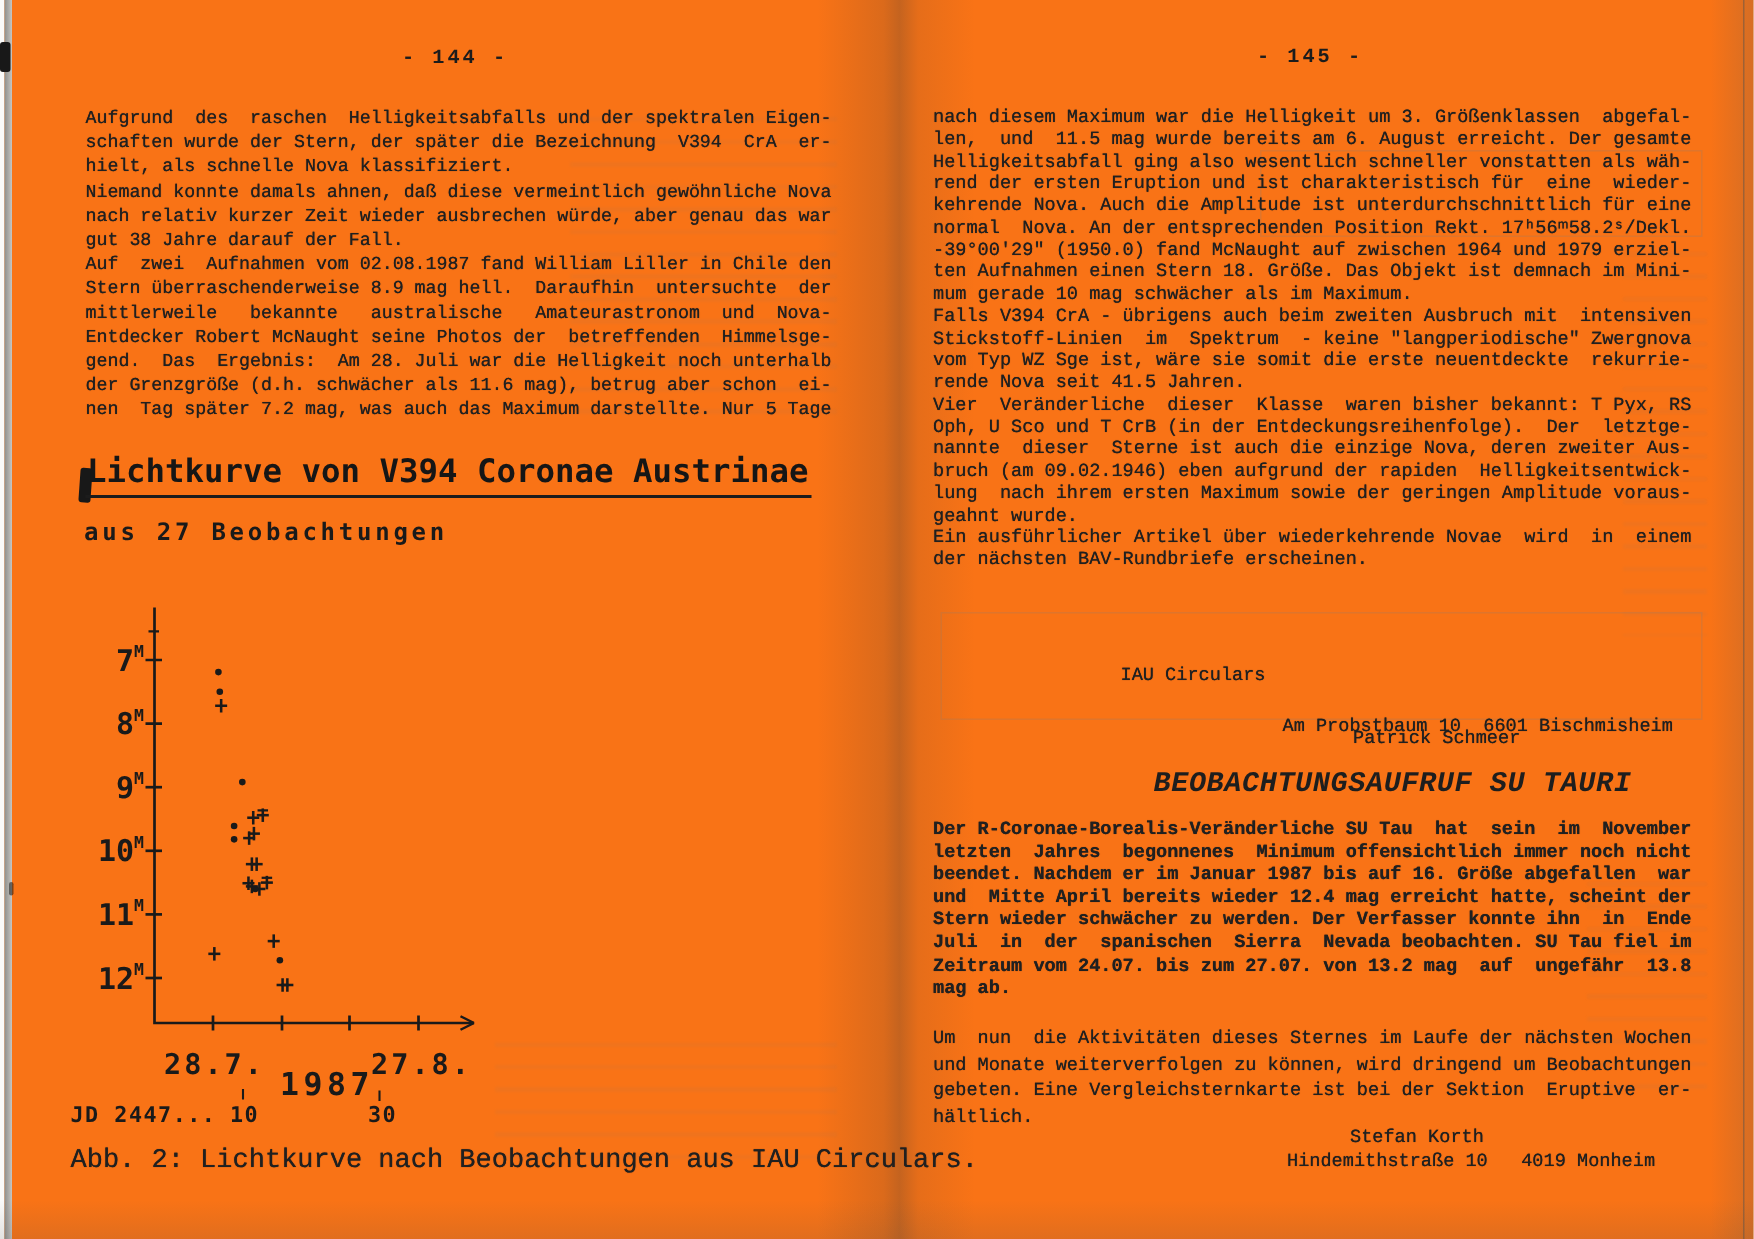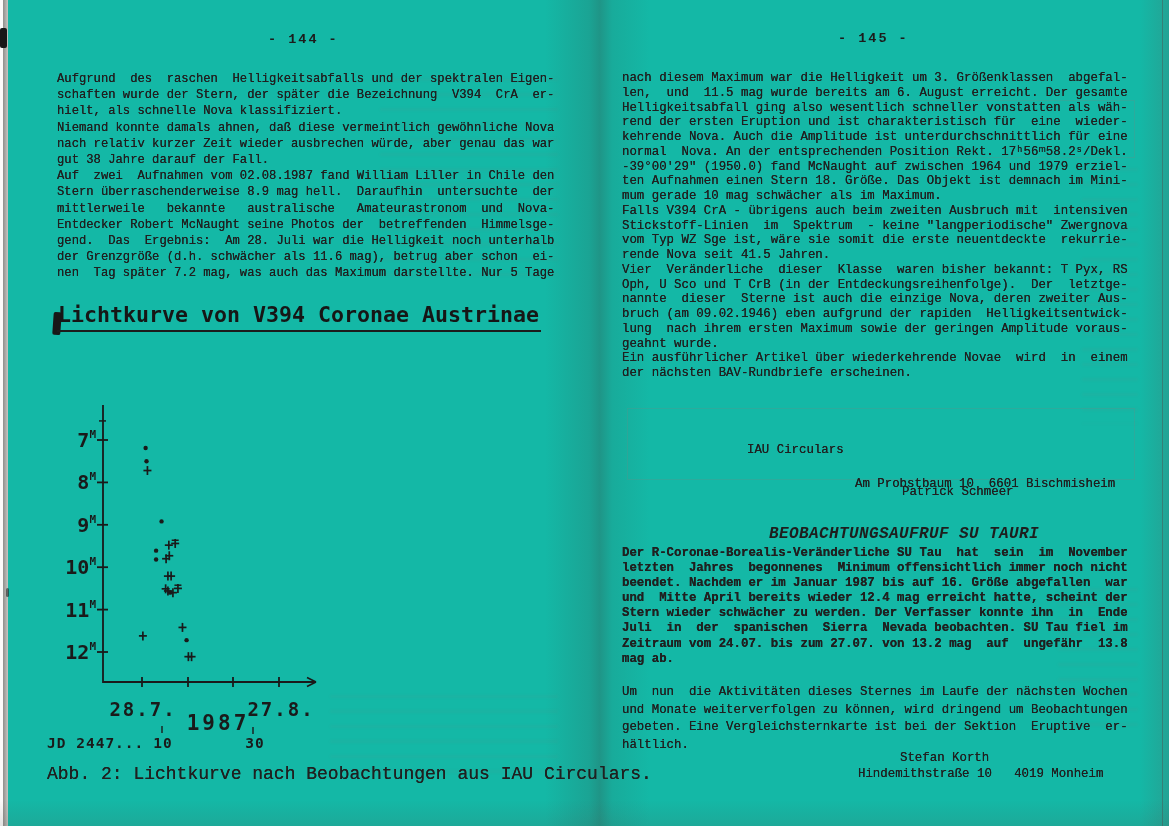--- a/index.html
+++ b/index.html
@@ -1,17 +1,17 @@
 <!DOCTYPE html>
 <html><head>
 <meta charset="utf-8">
 <style>
   html,body{margin:0;padding:0;background:#d9d8d4;}
   #scan{position:relative;width:1169px;height:826px;overflow:hidden;
-        background:#14b8a6;font-family:"Liberation Mono",monospace;color:#222;}
+        background:#f97316;font-family:"Liberation Mono",monospace;color:#222;}
   
   .edge-left-white{position:absolute;left:0;top:0;width:3px;height:826px;background:#fbfbfa;}
   .edge-left-gray{position:absolute;left:3px;top:0;width:5px;height:826px;
         background:linear-gradient(90deg,#8f8f8c,#c6c5c1);}
   .gutter{position:absolute;left:545px;top:0;width:105px;height:826px;
         background:linear-gradient(90deg,rgba(0,0,0,0) 0%,rgba(60,58,54,.16) 42%,rgba(60,58,54,.28) 52%,rgba(60,58,54,.10) 64%,rgba(0,0,0,0) 100%);}
   .edge-right{position:absolute;left:1140px;top:0;width:29px;height:826px;
         background:linear-gradient(90deg,rgba(0,0,0,0),rgba(90,90,86,.22));}
   .edge-right-line{position:absolute;left:1162px;top:0;width:1px;height:826px;background:rgba(80,80,78,.45);}
   .edge-bottom{position:absolute;left:0;top:800px;width:1169px;height:26px;
@@ -40,22 +40,22 @@
   .fig-caption{position:absolute;left:47px;top:764px;font-size:18px;color:#202020;
         text-shadow:0 0 .5px currentColor;white-space:pre;text-align:center;}
   svg text{font-family:"DejaVu Sans Mono",monospace;fill:#1a1a1a;}
   .ylab{font-size:20px;font-weight:bold;}
   .sup{font-size:11px;font-weight:bold;}
   .xlab{font-size:19px;font-weight:bold;letter-spacing:2px;}
   .yearlab{font-size:21px;font-weight:bold;letter-spacing:3px;}
   .jdlab{font-size:14.5px;font-weight:bold;letter-spacing:1px;}
 
   .quellen-label{font-style:italic;}
-  .sec-head{position:absolute;left:769px;top:525px;font-style:italic;font-weight:bold;
-        font-size:16px;letter-spacing:.4px;color:#1e1e1e;white-space:pre;text-align:right;}
+  .sec-head{position:absolute;left:769px;top:511px;font-style:italic;font-weight:bold;
+        font-size:19px;letter-spacing:.4px;color:#1e1e1e;white-space:pre;text-align:right;}
 </style>
 </head>
 <body>
 
 <div id="scan">
 
   <div class="edge-left-white"></div>
   <div class="edge-left-gray"></div>
   <div class="gutter"></div>
   <div class="edge-right"></div>
@@ -82,20 +82,21 @@
 gut 38 Jahre darauf der Fall.
 Auf  zwei  Aufnahmen vom 02.08.1987 fand William Liller in Chile den
 Stern überraschenderweise 8.9 mag hell.  Daraufhin  untersuchte  der
 mittlerweile   bekannte   australische   Amateurastronom  und  Nova-
 Entdecker Robert McNaught seine Photos der  betreffenden  Himmelsge-
 gend.  Das  Ergebnis:  Am 28. Juli war die Helligkeit noch unterhalb
 der Grenzgröße (d.h. schwächer als 11.6 mag), betrug aber schon  ei-
 nen  Tag später 7.2 mag, was auch das Maximum darstellte. Nur 5 Tage</pre>
 
   <div class="fig-title">Lichtkurve von V394 Coronae Austrinae</div>
+  <div class="fig-sub">aus 27 Beobachtungen</div>
 
   <svg id="lc" width="505" height="368" viewBox="0 0 505 368" style="position:absolute;left:38px;top:392px;">
       <path d="M65,13 L65,290 L278,290" stroke="#1a1a1a" stroke-width="1.8" fill="none"></path>
       <path d="M278,290 l-9,-4.5 M278,290 l-9,4.5" stroke="#1a1a1a" stroke-width="1.6" fill="none"></path>
       <line x1="104" y1="285" x2="104" y2="295" stroke="#1a1a1a" stroke-width="1.8"></line>
       <line x1="150" y1="285" x2="150" y2="295" stroke="#1a1a1a" stroke-width="1.8"></line>
       <line x1="195" y1="285" x2="195" y2="295" stroke="#1a1a1a" stroke-width="1.8"></line>
       <line x1="241" y1="285" x2="241" y2="295" stroke="#1a1a1a" stroke-width="1.8"></line>
       <line x1="61" y1="28.919999999999995" x2="68" y2="28.919999999999995" stroke="#1a1a1a" stroke-width="1.5"></line>
       <line x1="59" y1="48" x2="70" y2="48" stroke="#1a1a1a" stroke-width="1.8"></line>

